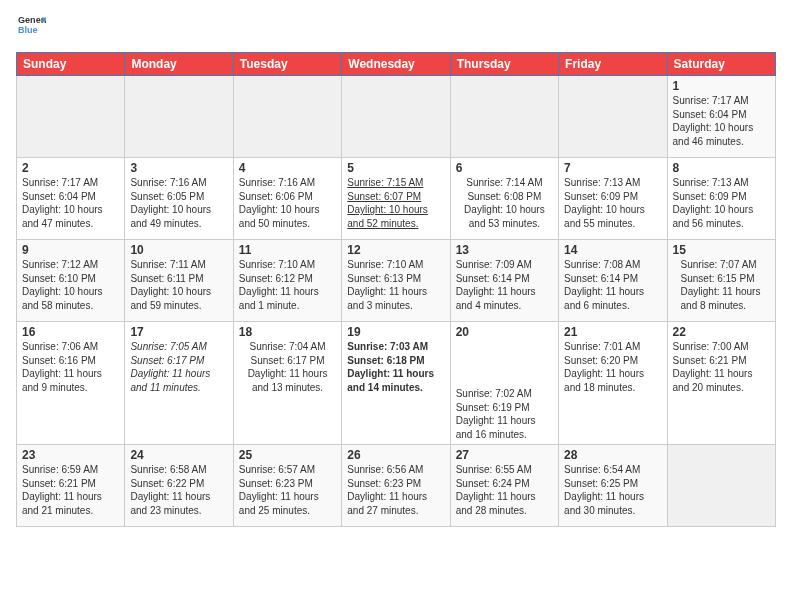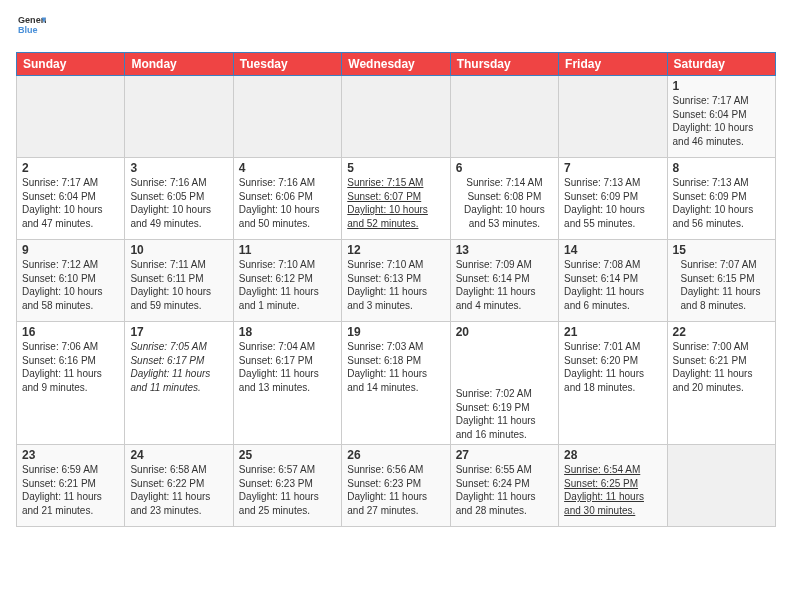--- a/index.html
+++ b/index.html
@@ -249,28 +249,28 @@
           </td>
           <td>
             <span class="day-num">17</span>
             <div class="day-info" style="white-space: pre-line; font-style: italic;">Sunrise: 7:05 AM
 Sunset: 6:17 PM
 Daylight: 11 hours
 and 11 minutes.</div>
           </td>
           <td>
             <span class="day-num">18</span>
-            <div class="day-info" style="white-space: pre-line;">Sunrise: 7:04 AM
+            <div class="day-info" style="white-space: pre-line; text-align: center;">Sunrise: 7:04 AM
 Sunset: 6:17 PM
 Daylight: 11 hours
 and 13 minutes.</div>
           </td>
           <td>
             <span class="day-num">19</span>
-            <div class="day-info" style="white-space: pre-line;">Sunrise: 7:03 AM
+            <div class="day-info" style="white-space: pre-line; font-weight: bold;">Sunrise: 7:03 AM
 Sunset: 6:18 PM
 Daylight: 11 hours
 and 14 minutes.</div>
           </td>
           <td>
             <span class="day-num">20</span>
             <div class="day-info" style="white-space: pre-line; margin-top: 48px;">Sunrise: 7:02 AM
 Sunset: 6:19 PM
 Daylight: 11 hours
 and 16 minutes.</div>
@@ -321,21 +321,21 @@
           </td>
           <td>
             <span class="day-num">27</span>
             <div class="day-info" style="white-space: pre-line;">Sunrise: 6:55 AM
 Sunset: 6:24 PM
 Daylight: 11 hours
 and 28 minutes.</div>
           </td>
           <td>
             <span class="day-num">28</span>
-            <div class="day-info" style="white-space: pre-line; text-decoration: underline;">Sunrise: 6:54 AM
+            <div class="day-info" style="white-space: pre-line;">Sunrise: 6:54 AM
 Sunset: 6:25 PM
 Daylight: 11 hours
 and 30 minutes.</div>
           </td>
           <td class="empty-cell"></td>
         </tr>
       </tbody>
   </table>
 </div>
 

